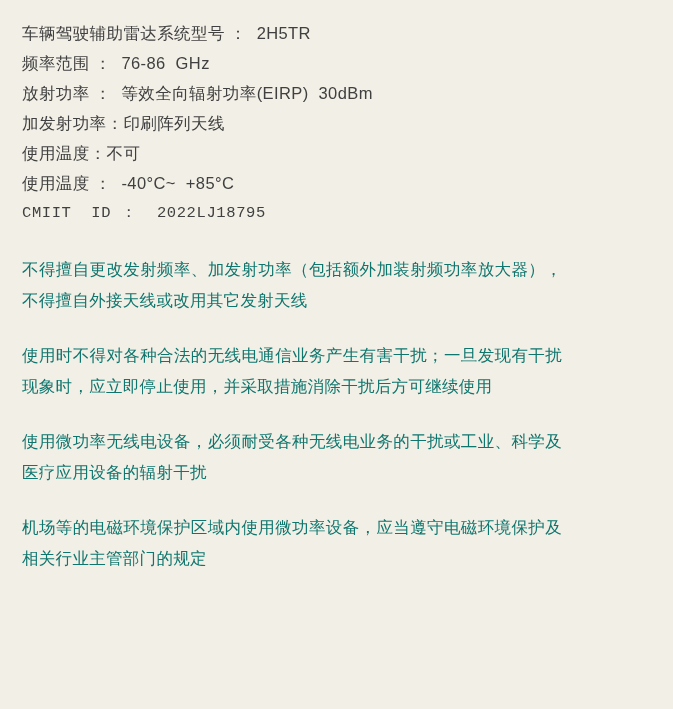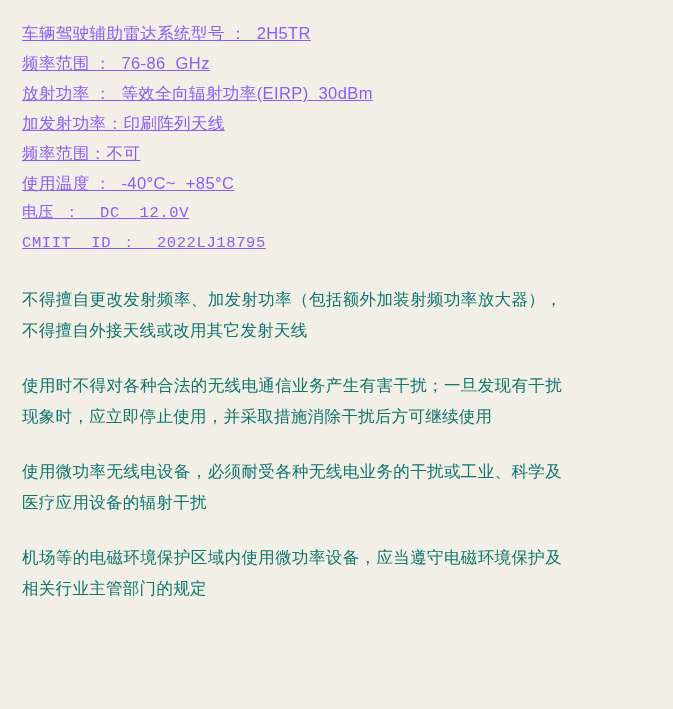--- a/index.html
+++ b/index.html
@@ -24,22 +24,21 @@
   .spec-list {
     margin: 0;
     padding: 0;
     list-style: none;
   }
   .spec-line {
     font-size: 16.5px;
     line-height: 30px;
     letter-spacing: 0.4px;
     white-space: pre;
-    color: #8b5cf6;
-    text-decoration: underline;
+    color: #404040;
   }
   .spec-line.mono {
     font-family: "Liberation Mono", monospace;
     font-size: 15.5px;
     letter-spacing: 0.6px;
   }
   .notices {
     margin-top: 26px;
   }
   .notice {
@@ -59,23 +58,22 @@
 </head>
 <body>
 
 <div class="page">
 
   <ul class="spec-list">
     <li class="spec-line">车辆驾驶辅助雷达系统型号 ：  2H5TR</li>
     <li class="spec-line">频率范围 ：  76-86  GHz</li>
     <li class="spec-line">放射功率 ：  等效全向辐射功率(EIRP)  30dBm</li>
     <li class="spec-line">加发射功率：印刷阵列天线</li>
-    <li class="spec-line">频率范围：不可</li>
+    <li class="spec-line">使用温度：不可</li>
     <li class="spec-line">使用温度 ：  -40°C~  +85°C</li>
-    <li class="spec-line mono">电压 ：  DC  12.0V</li>
     <li class="spec-line mono">CMIIT  ID ：  2022LJ18795</li>
   </ul>
 
   <div class="notices">
     <p class="notice">不得擅自更改发射频率、加发射功率（包括额外加装射频功率放大器），不得擅自外接天线或改用其它发射天线</p>
     <p class="notice">使用时不得对各种合法的无线电通信业务产生有害干扰；一旦发现有干扰现象时，应立即停止使用，并采取措施消除干扰后方可继续使用</p>
     <p class="notice">使用微功率无线电设备，必须耐受各种无线电业务的干扰或工业、科学及医疗应用设备的辐射干扰</p>
     <p class="notice">机场等的电磁环境保护区域内使用微功率设备，应当遵守电磁环境保护及相关行业主管部门的规定</p>
   </div>
 

